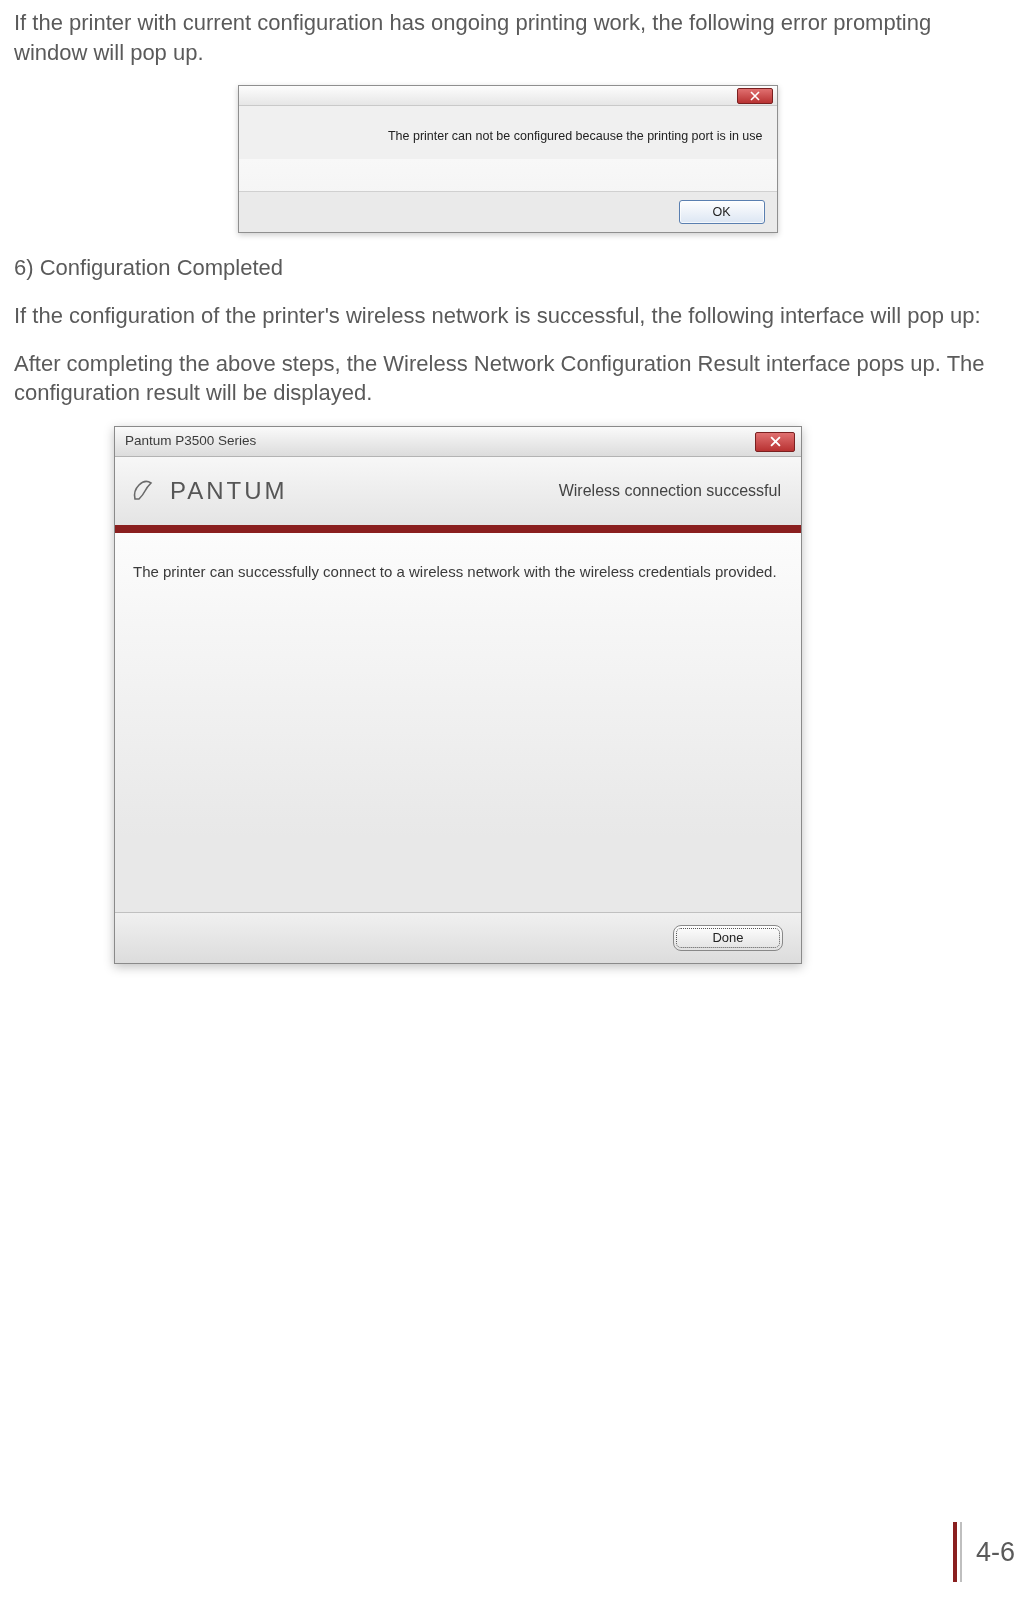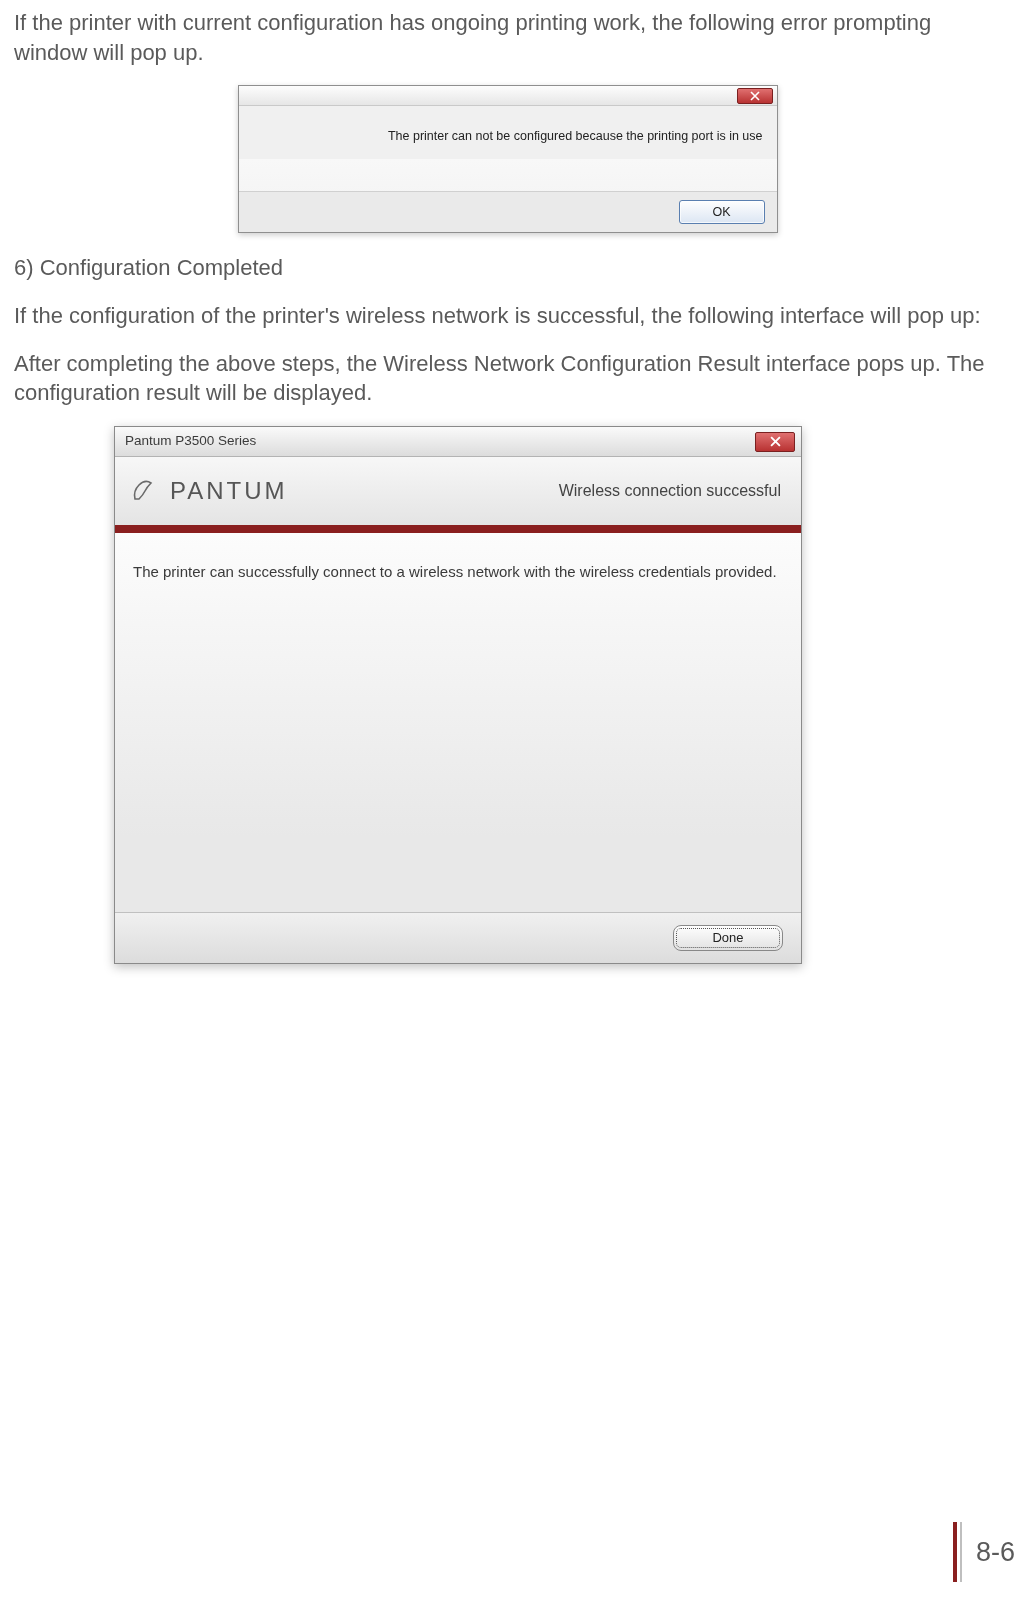--- a/index.html
+++ b/index.html
@@ -265,14 +265,14 @@
         <div class="done-btn">Done</div>
       </div>
     </div>
   </div>
 
 </div>
 
 <div class="page-number-wrap">
   <div class="vbar1"></div>
   <div class="vbar2"></div>
-  <span class="page-num">8-6</span>
+  <span class="page-num">4-6</span>
 </div>
 
 </body></html>

